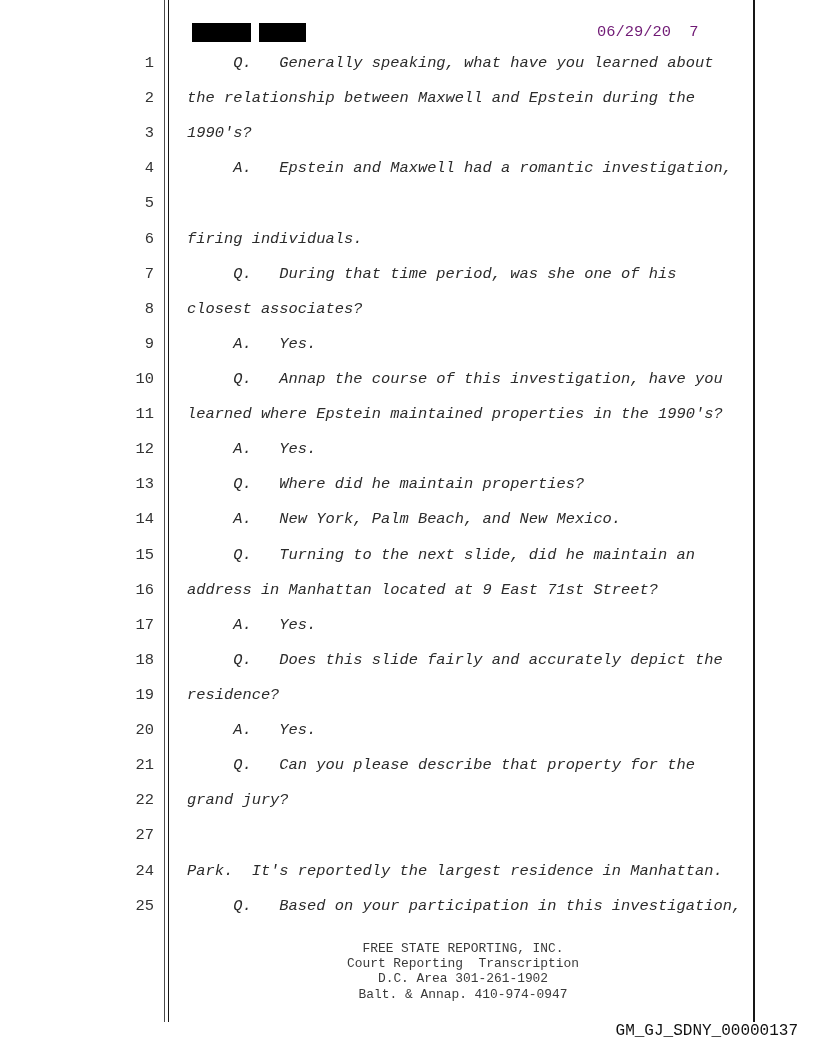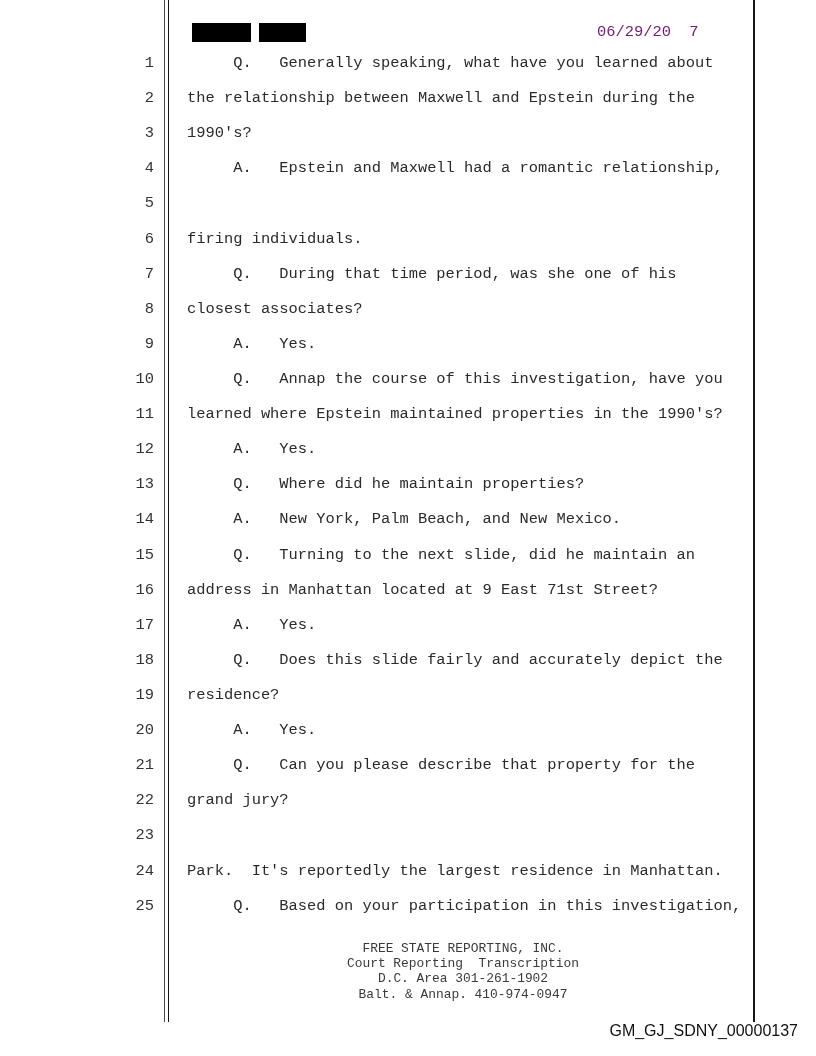--- a/index.html
+++ b/index.html
@@ -38,31 +38,32 @@
     font-size: 15.4px;
   }
   .tline { position: relative; height: 35.12px; line-height: 35.12px; }
   .lnum {
     position: absolute; left: 0; top: 0; width: 154px;
     text-align: right; color: #333333;
   }
   .ltext {
     position: absolute; left: 187px; top: 0;
     white-space: pre;
+    font-style: italic;
   }
   .footer-block {
     position: absolute; left: 187px; top: 941px; width: 552px;
     text-align: center;
     font-size: 12.9px; line-height: 15.2px;
     color: #3a3a3a;
   }
   .footer-block div { white-space: pre; }
   .bates {
     position: absolute; right: 18px; top: 1022px;
-    font-family: Liberation Sans, sans-serif;
+    font-family: Liberation Mono, monospace;
     font-size: 16px; color: #111111;
   }
 </style>
 </head>
 <body>
 
 <div class="rule-double"></div>
 <div class="rule-right"></div>
 
 <div class="redaction redaction-1"></div>
@@ -78,21 +79,21 @@
   <div class="tline">
       <span class="lnum">2</span>
       <span class="ltext">the relationship between Maxwell and Epstein during the</span>
     </div>
   <div class="tline">
       <span class="lnum">3</span>
       <span class="ltext">1990's?</span>
     </div>
   <div class="tline">
       <span class="lnum">4</span>
-      <span class="ltext">     A.   Epstein and Maxwell had a romantic relationship,</span>
+      <span class="ltext">     A.   Epstein and Maxwell had a romantic investigation,</span>
     </div>
   <div class="tline">
       <span class="lnum">5</span>
     </div>
   <div class="tline">
       <span class="lnum">6</span>
       <span class="ltext">firing individuals.</span>
     </div>
   <div class="tline">
       <span class="lnum">7</span>
@@ -152,21 +153,21 @@
     </div>
   <div class="tline">
       <span class="lnum">21</span>
       <span class="ltext">     Q.   Can you please describe that property for the</span>
     </div>
   <div class="tline">
       <span class="lnum">22</span>
       <span class="ltext">grand jury?</span>
     </div>
   <div class="tline">
-      <span class="lnum">23</span>
+      <span class="lnum">27</span>
     </div>
   <div class="tline">
       <span class="lnum">24</span>
       <span class="ltext">Park.  It's reportedly the largest residence in Manhattan.</span>
     </div>
   <div class="tline">
       <span class="lnum">25</span>
       <span class="ltext">     Q.   Based on your participation in this investigation,</span>
     </div>
 </div>

